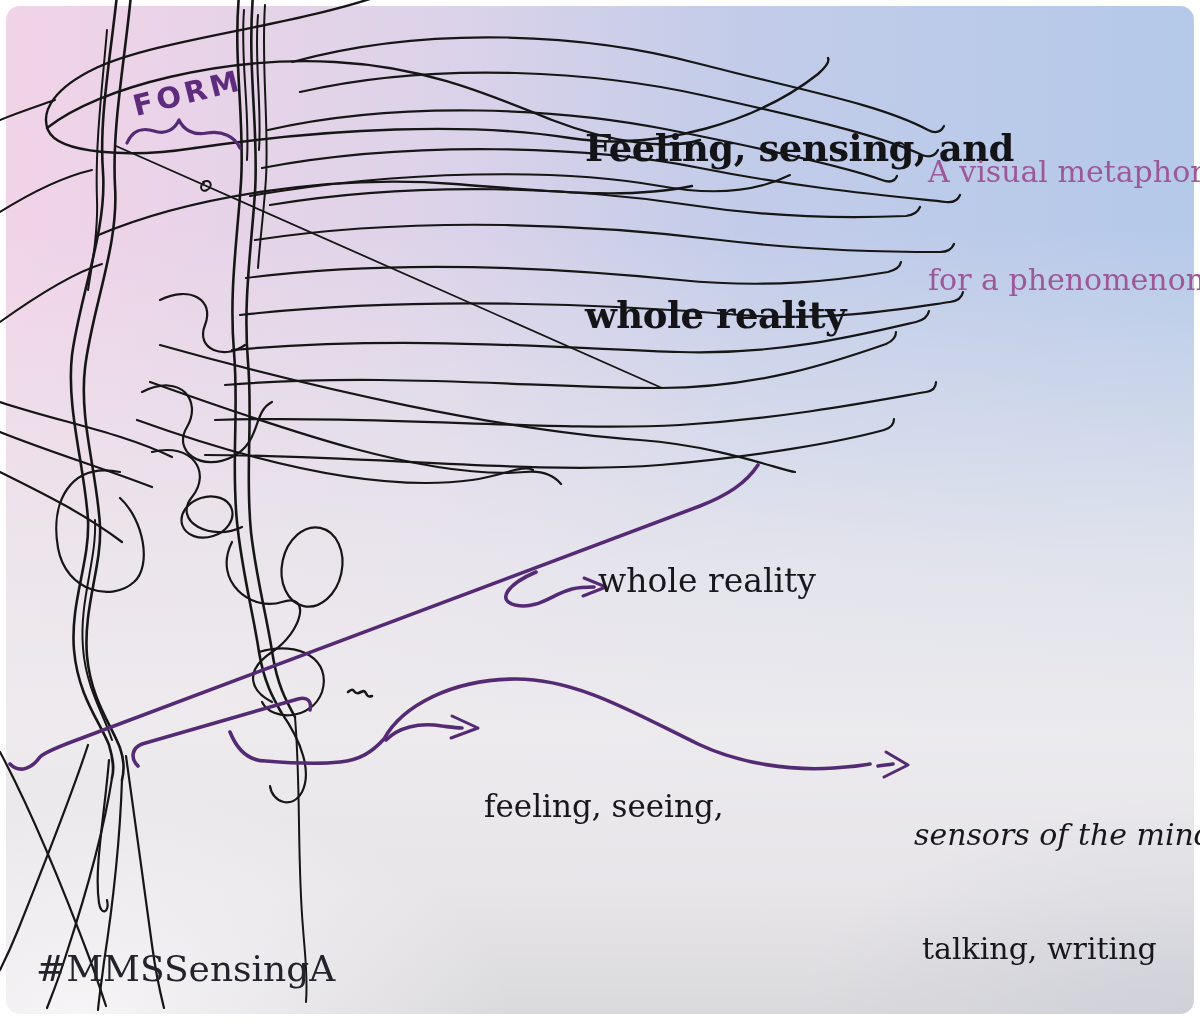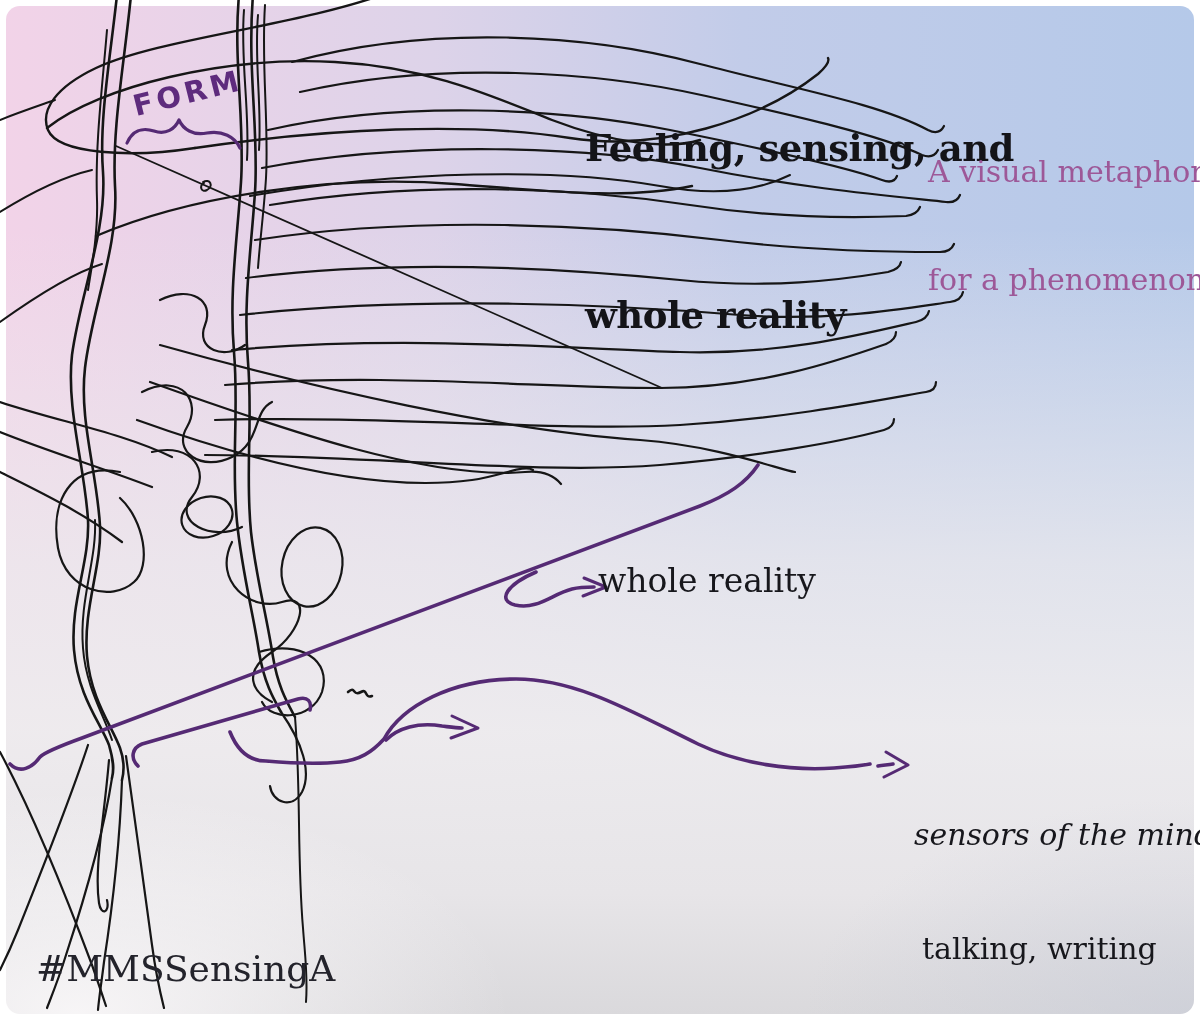--- a/index.html
+++ b/index.html
@@ -126,20 +126,21 @@
   <div class="txt subtitle" style="left:928px;top:82px;">
     <div>A visual metaphor</div>
     <div>for a phenomenon</div>
   </div>
 
   <div class="form-label">FORM</div>
 
   <div class="txt label" style="left:598px;top:560px;font-size:33px;">whole reality</div>
 
   <div class="txt label" style="left:484px;top:708px;">
+    <div>feeling, seeing,</div>
     
   </div>
 
   <div class="txt label" style="left:914px;top:740px;font-size:30px;">
     <div class="it">sensors of the mind:</div>
     <div style="padding-left:8px;">talking, writing</div>
   </div>
 
   <div class="txt hashtag" style="left:36px;top:948px;">#MMSSensingA</div>
 </div>

